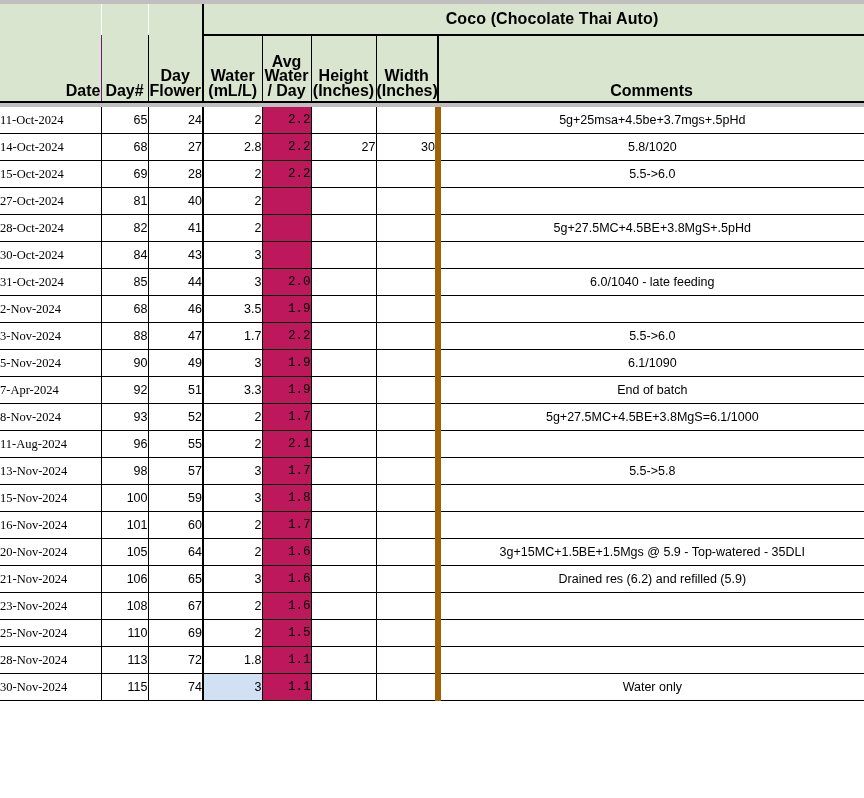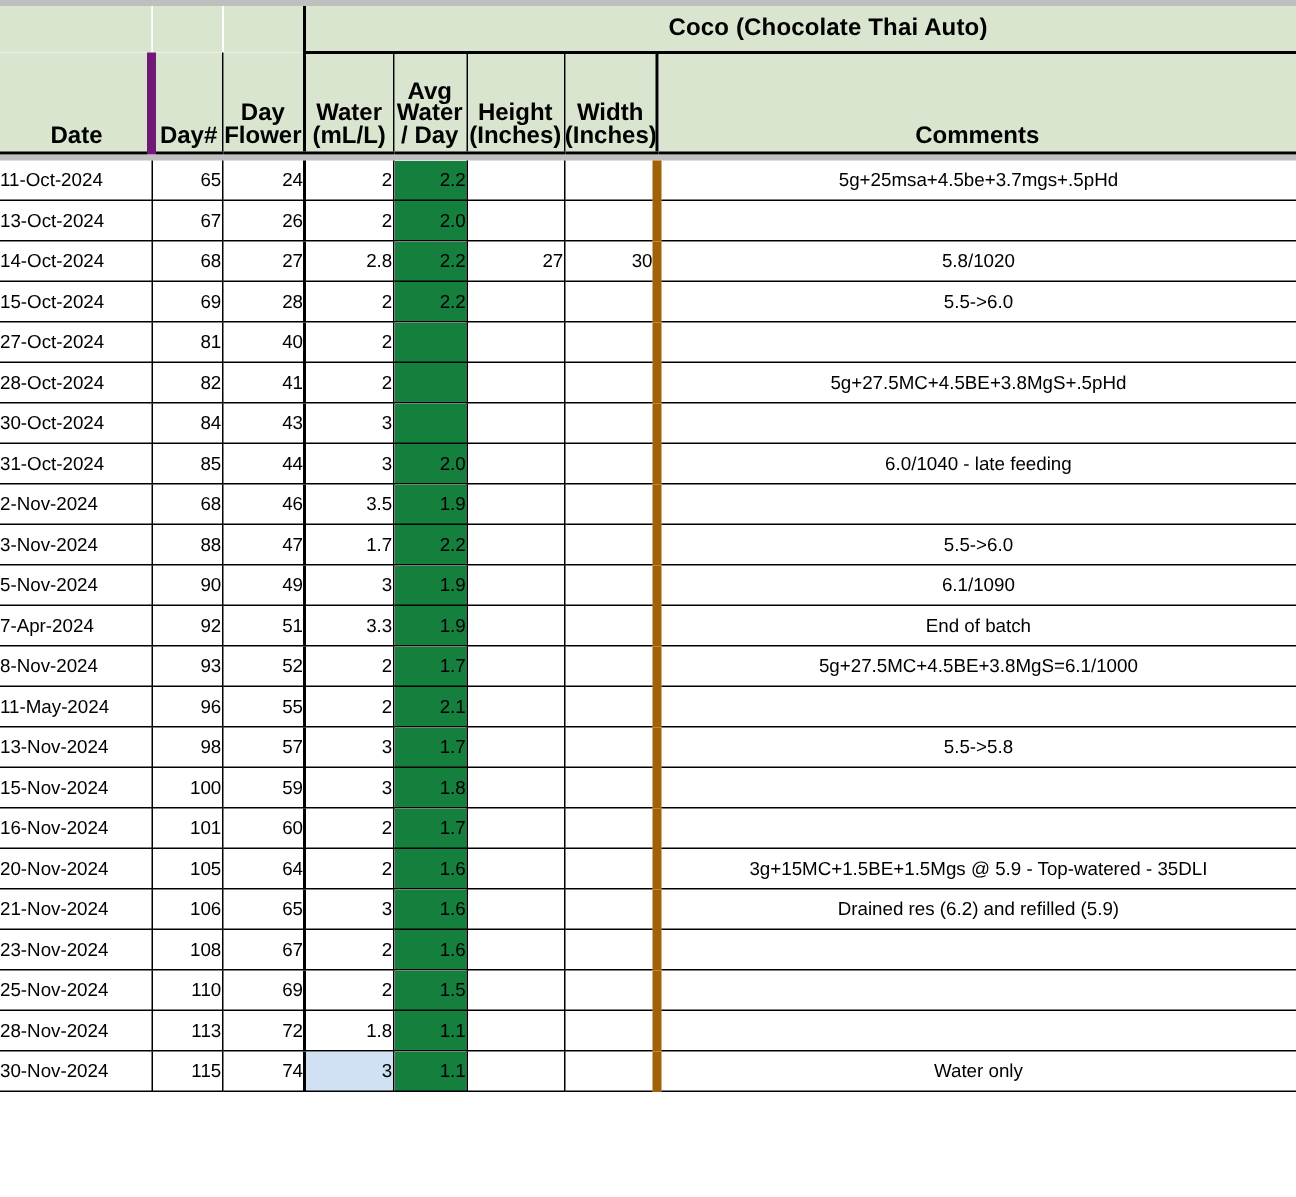--- a/index.html
+++ b/index.html
@@ -73,23 +73,23 @@
     vertical-align: bottom;
     text-align: center;
     font-weight: bold;
     font-size: 16px;
     line-height: 14.5px;
     border-right: 1px solid #000000;
     border-bottom: 2px solid #000000;
     padding-bottom: 3px;
   }
   tr.head-row td.h-date {
-    text-align: center;
+    text-align: right;
     padding-left: 4px;
-    border-right: 6px solid #701a75;
+    border-right: 1px solid #701a75;
   }
   tr.head-row td.h-water {
     border-left: 2px solid #000000;
   }
   tr.head-row td.h-comm {
     border-left: 2px solid #000000;
     border-right: none;
   }
 
   
@@ -104,34 +104,36 @@
   tr.data-row td {
     height: 26px;
     border-bottom: 1px solid #000000;
     border-right: 1px solid #000000;
     vertical-align: middle;
     font-size: 12.5px;
   }
   td.d-date {
     text-align: left;
     padding-left: 4px;
+    font-family: Liberation Serif, serif;
   }
   td.d-num {
     text-align: right;
     padding-right: 5px;
   }
   td.d-water {
     text-align: right;
     padding-right: 5px;
     border-left: 2px solid #000000;
   }
   td.d-avg {
     text-align: right;
     padding-right: 5px;
-    background: #15803d;
+    background: #be185d;
+    font-family: Liberation Mono, monospace;
   }
   td.d-comm {
     text-align: center;
     padding-left: 5px;
     border-left: 6px solid #a16207;
     border-right: none;
   }
   td.hl-blue {
     background: #cfe1f2;
   }
@@ -204,30 +206,20 @@
           <td class="d-date">11-Oct-2024</td>
           <td class="d-num">65</td>
           <td class="d-num">24</td>
           <td class="d-water">2</td>
           <td class="d-avg">2.2</td>
           <td class="d-num"></td>
           <td class="d-num"></td>
           <td class="d-comm">5g+25msa+4.5be+3.7mgs+.5pHd</td>
         </tr>
         <tr class="data-row">
-          <td class="d-date">13-Oct-2024</td>
-          <td class="d-num">67</td>
-          <td class="d-num">26</td>
-          <td class="d-water">2</td>
-          <td class="d-avg">2.0</td>
-          <td class="d-num"></td>
-          <td class="d-num"></td>
-          <td class="d-comm"></td>
-        </tr>
-        <tr class="data-row">
           <td class="d-date">14-Oct-2024</td>
           <td class="d-num">68</td>
           <td class="d-num">27</td>
           <td class="d-water">2.8</td>
           <td class="d-avg">2.2</td>
           <td class="d-num">27</td>
           <td class="d-num">30</td>
           <td class="d-comm">5.8/1020</td>
         </tr>
         <tr class="data-row">
@@ -324,21 +316,21 @@
           <td class="d-date">8-Nov-2024</td>
           <td class="d-num">93</td>
           <td class="d-num">52</td>
           <td class="d-water">2</td>
           <td class="d-avg">1.7</td>
           <td class="d-num"></td>
           <td class="d-num"></td>
           <td class="d-comm">5g+27.5MC+4.5BE+3.8MgS=6.1/1000</td>
         </tr>
         <tr class="data-row">
-          <td class="d-date">11-May-2024</td>
+          <td class="d-date">11-Aug-2024</td>
           <td class="d-num">96</td>
           <td class="d-num">55</td>
           <td class="d-water">2</td>
           <td class="d-avg">2.1</td>
           <td class="d-num"></td>
           <td class="d-num"></td>
           <td class="d-comm"></td>
         </tr>
         <tr class="data-row">
           <td class="d-date">13-Nov-2024</td>

